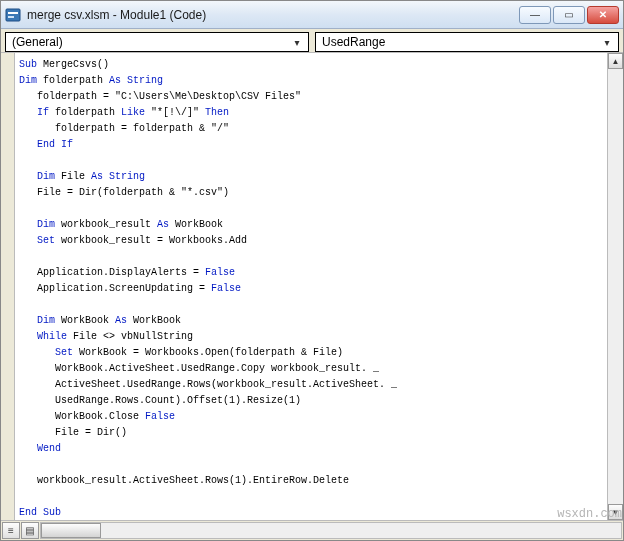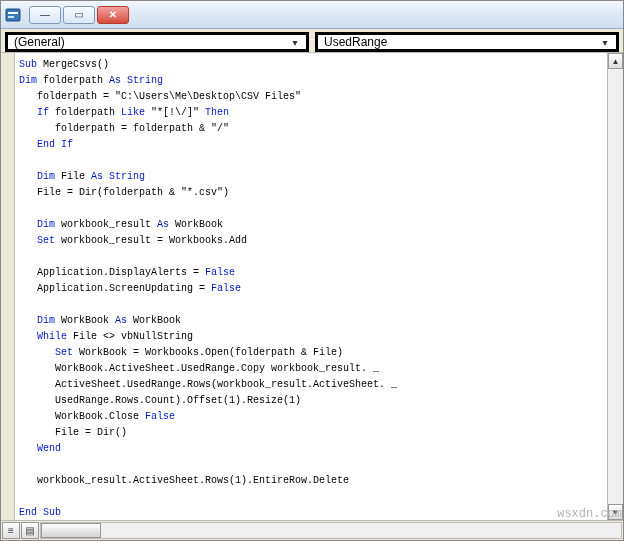--- a/index.html
+++ b/index.html
@@ -53,21 +53,21 @@
     height: 24px;
     display:flex;
     gap: 6px;
     padding: 3px 4px;
     border-bottom: 1px solid #bbb;
     background:#ece9d8;
   }
   .dropdown {
     flex:1;
     height: 20px;
-    border: 3px solid #000000;
+    border: 1px solid #000000;
     background:#fff;
     display:flex;
     align-items:center;
     justify-content:space-between;
     padding: 0 4px 0 6px;
     font-size: 12px;
   }
   .dropdown .chev {
     width: 14px;
     text-align:center;
@@ -155,20 +155,21 @@
 <body>
 
 <div class="titlebar">
   <span class="app-icon">
     <svg width="16" height="16" viewBox="0 0 16 16">
       <rect x="1" y="2" width="14" height="12" rx="1" fill="#3b78b5" stroke="#1c4c85"></rect>
       <rect x="3" y="5" width="10" height="2" fill="#fff"></rect>
       <rect x="3" y="9" width="6" height="2" fill="#cfe3f7"></rect>
     </svg>
   </span>
+  <span class="title-text">merge csv.xlsm - Module1 (Code)</span>
   <div class="win-buttons">
     <div class="win-btn">—</div>
     <div class="win-btn">▭</div>
     <div class="win-btn close">✕</div>
   </div>
 </div>
 
 <div class="dropdown-row">
   <div class="dropdown">
     <span>(General)</span>

